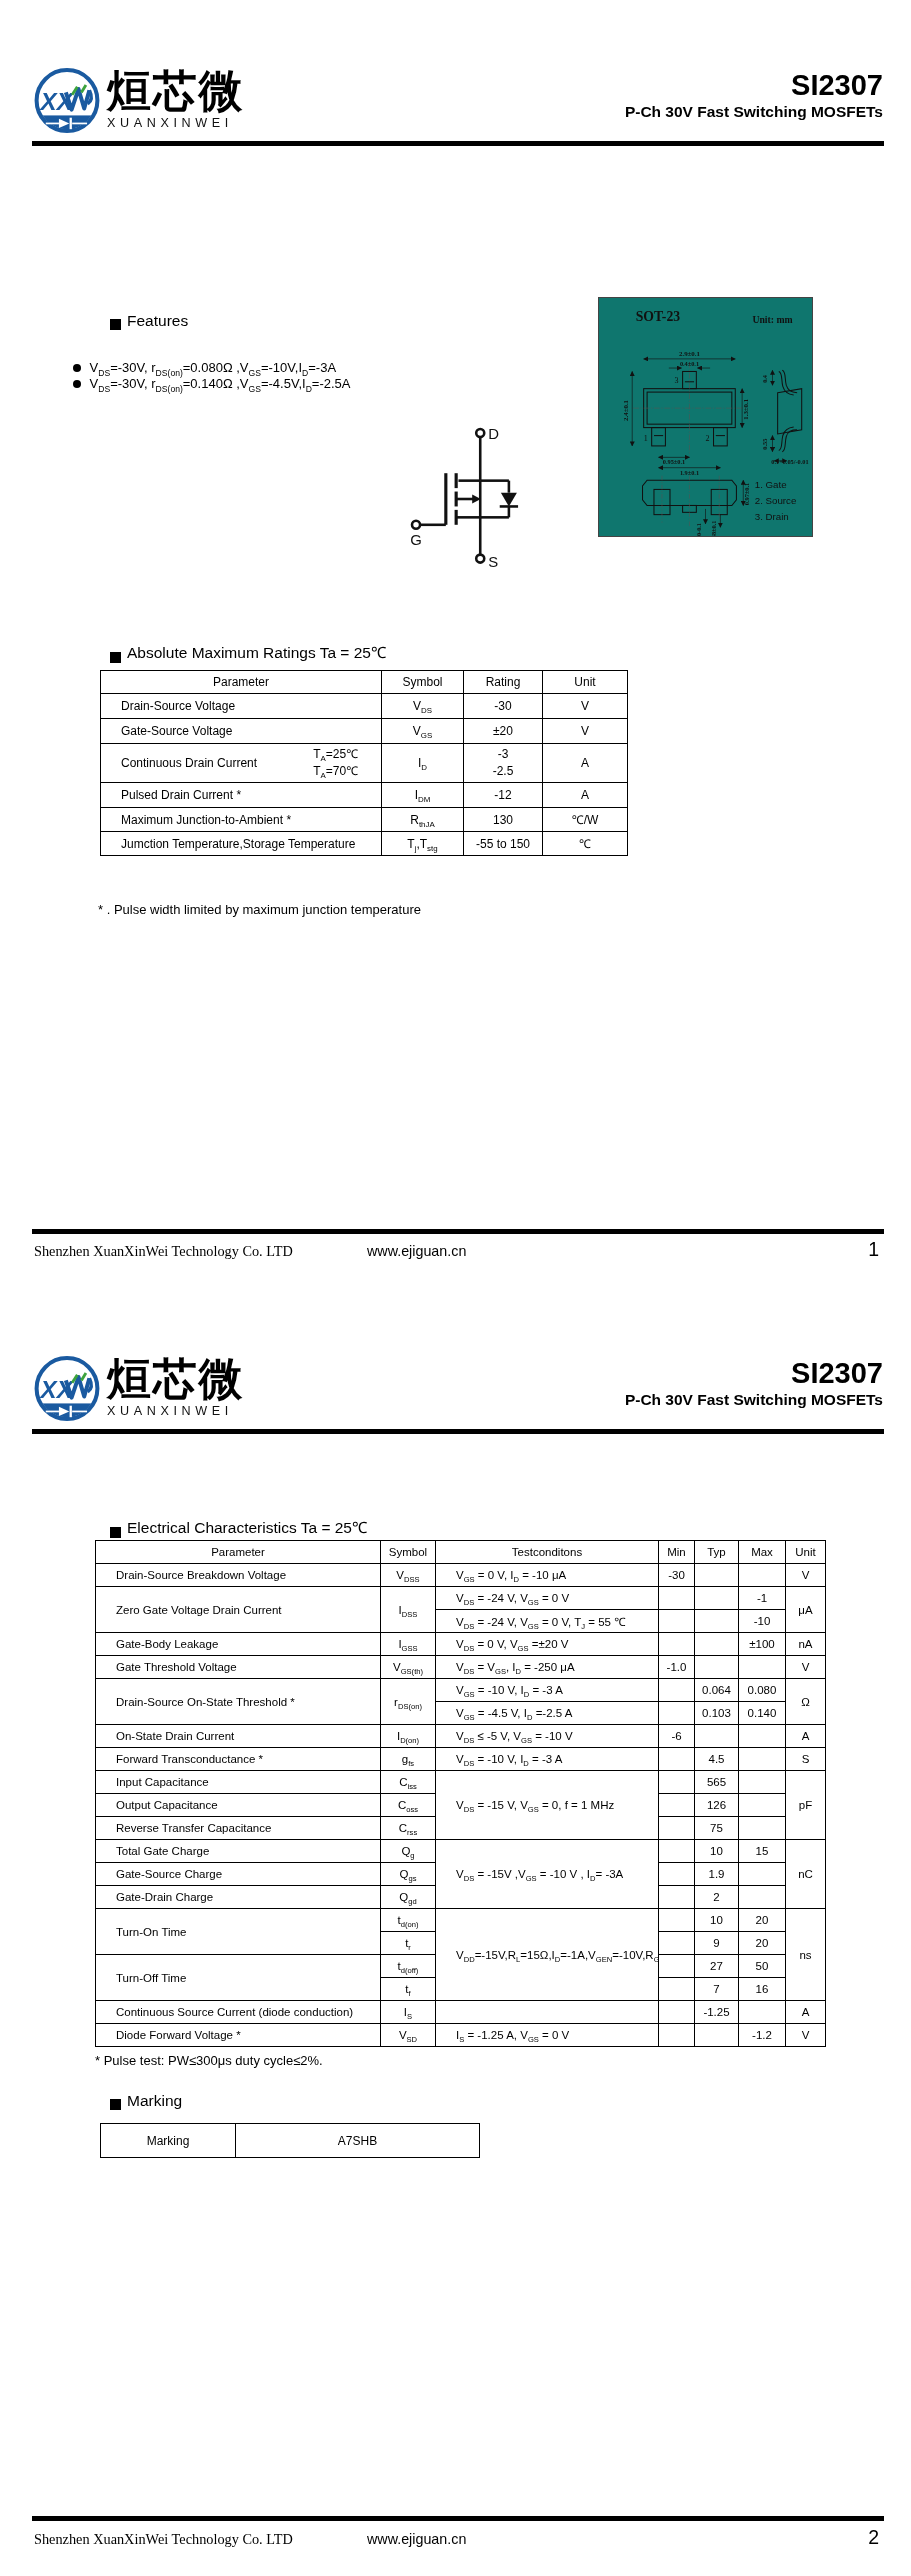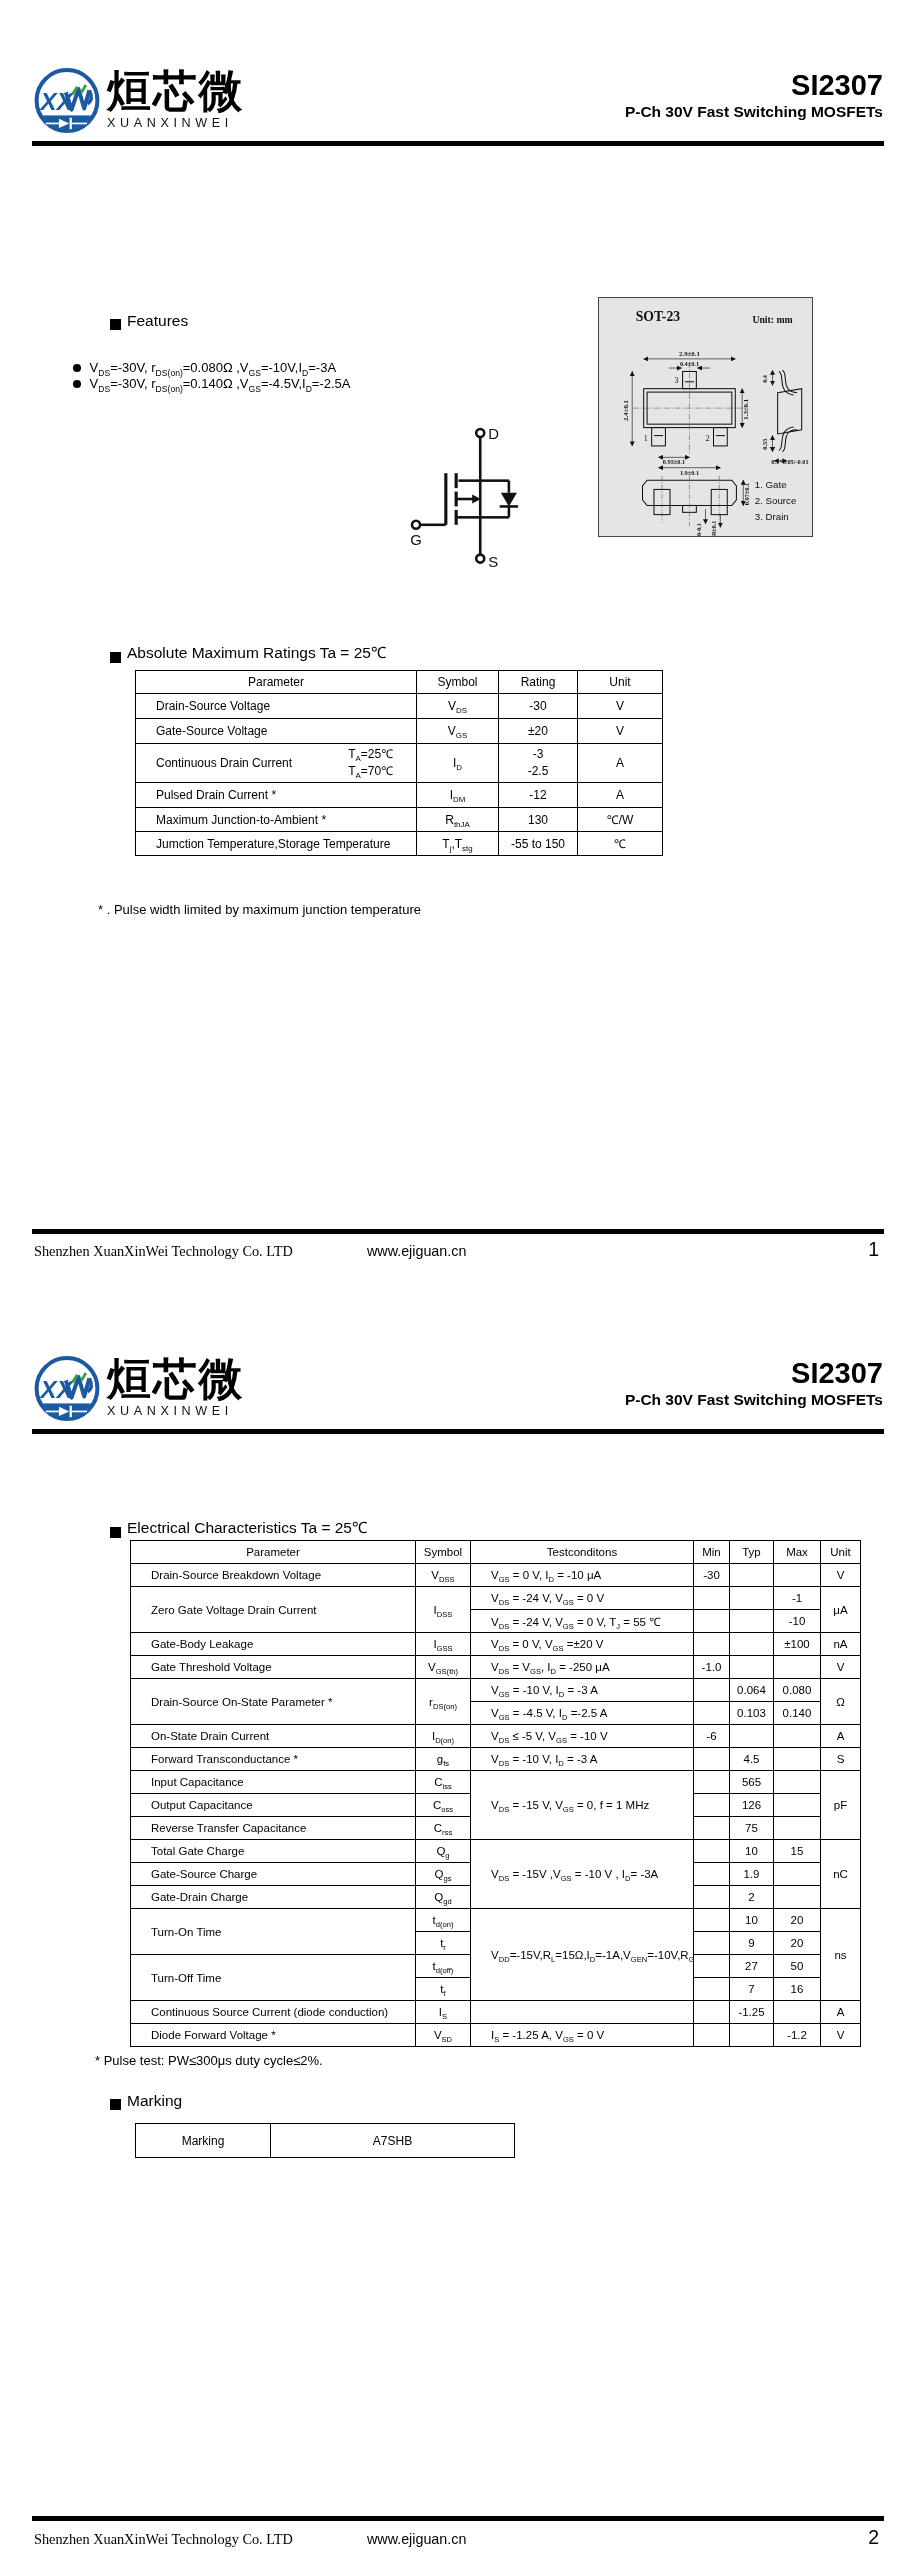--- a/index.html
+++ b/index.html
@@ -21,21 +21,21 @@
 
   
   .sec{position:absolute;display:flex;align-items:flex-end;gap:6px;font-size:15.5px;margin-left:40px;}
   .sq{width:11px;height:11px;background:#000;flex:0 0 auto;}
   .feat{position:absolute;display:flex;align-items:center;gap:8.6px;font-size:13px;}
   .dot{width:8px;height:8px;border-radius:50%;background:#000;flex:0 0 auto;}
 
   sub{font-size:66%;line-height:0;}
 
   
-  table{border-collapse:collapse;table-layout:fixed;margin-left:35px;}
+  table{border-collapse:collapse;table-layout:fixed;}
   .tbl{border:1.7px solid #000;position:absolute;}
   .tbl td{border:1.1px solid #000;border-top-width:1.7px;border-bottom-width:1.7px;
           text-align:center;vertical-align:middle;padding:0 3.4px;overflow:hidden;}
   .tbl td.l{text-align:left;padding-left:20px;}
   #abs-table td{font-size:12px;}
   #ec-table td{font-size:11.5px;}
   .cond2{display:flex;justify-content:space-between;align-items:center;}
   .cond2 .stack{text-align:left;padding-right:19.5px;line-height:1.45;}
   .stackc{line-height:1.45;}
   .foot{position:absolute;font-size:13px;}
@@ -49,21 +49,21 @@
   .ftr-page{position:absolute;right:33px;font-size:19.5px;}
 
   
   .dimt{font:bold 12px "Liberation Serif",serif;fill:#111;}
   .dimts{font:bold 11px "Liberation Serif",serif;fill:#111;}
   .pn{font:14px "Liberation Serif",serif;fill:#111;}
   .sotname{font:bold 24px "Liberation Serif",serif;fill:#111;}
   .unitmm{font:bold 17px "Liberation Serif",serif;fill:#111;}
   .pinlist{font:17px "Liberation Sans",sans-serif;fill:#111;}
   .symlab{font:26px "Liberation Sans",sans-serif;fill:#111;}
-  .sotbox{position:absolute;border:1.1px solid #444;background:#e5e5e5;}
+  .sotbox{position:absolute;border:1.1px solid #444;background:#0f766e;}
 </style>
 </head>
 <body>
 
 <div class="sheet">
 
   <div class="page" id="p1">
 
     <svg class="logo" width="70" height="77" viewBox="0 0 122 134">
       <defs>
@@ -398,21 +398,21 @@
       <tr style="height:23px">
         <td class="l">Gate Threshold Voltage</td>
         <td>V<sub>GS(th)</sub></td>
         <td class="l">V<sub>DS</sub> = V<sub>GS</sub>, I<sub>D</sub> = -250  μA</td>
         <td>-1.0</td>
         <td></td>
         <td></td>
         <td>V</td>
       </tr>
       <tr style="height:23px">
-        <td class="l" rowspan="2">Drain-Source On-State Parameter  *</td>
+        <td class="l" rowspan="2">Drain-Source On-State Threshold  *</td>
         <td rowspan="2">r<sub>DS(on)</sub></td>
         <td class="l">V<sub>GS</sub> = -10 V, I<sub>D</sub> = -3 A</td>
         <td></td>
         <td>0.064</td>
         <td>0.080</td>
         <td rowspan="2">Ω</td>
       </tr>
       <tr style="height:23px">
         <td class="l">V<sub>GS</sub> = -4.5 V, I<sub>D</sub> =-2.5 A</td>
         <td></td>

